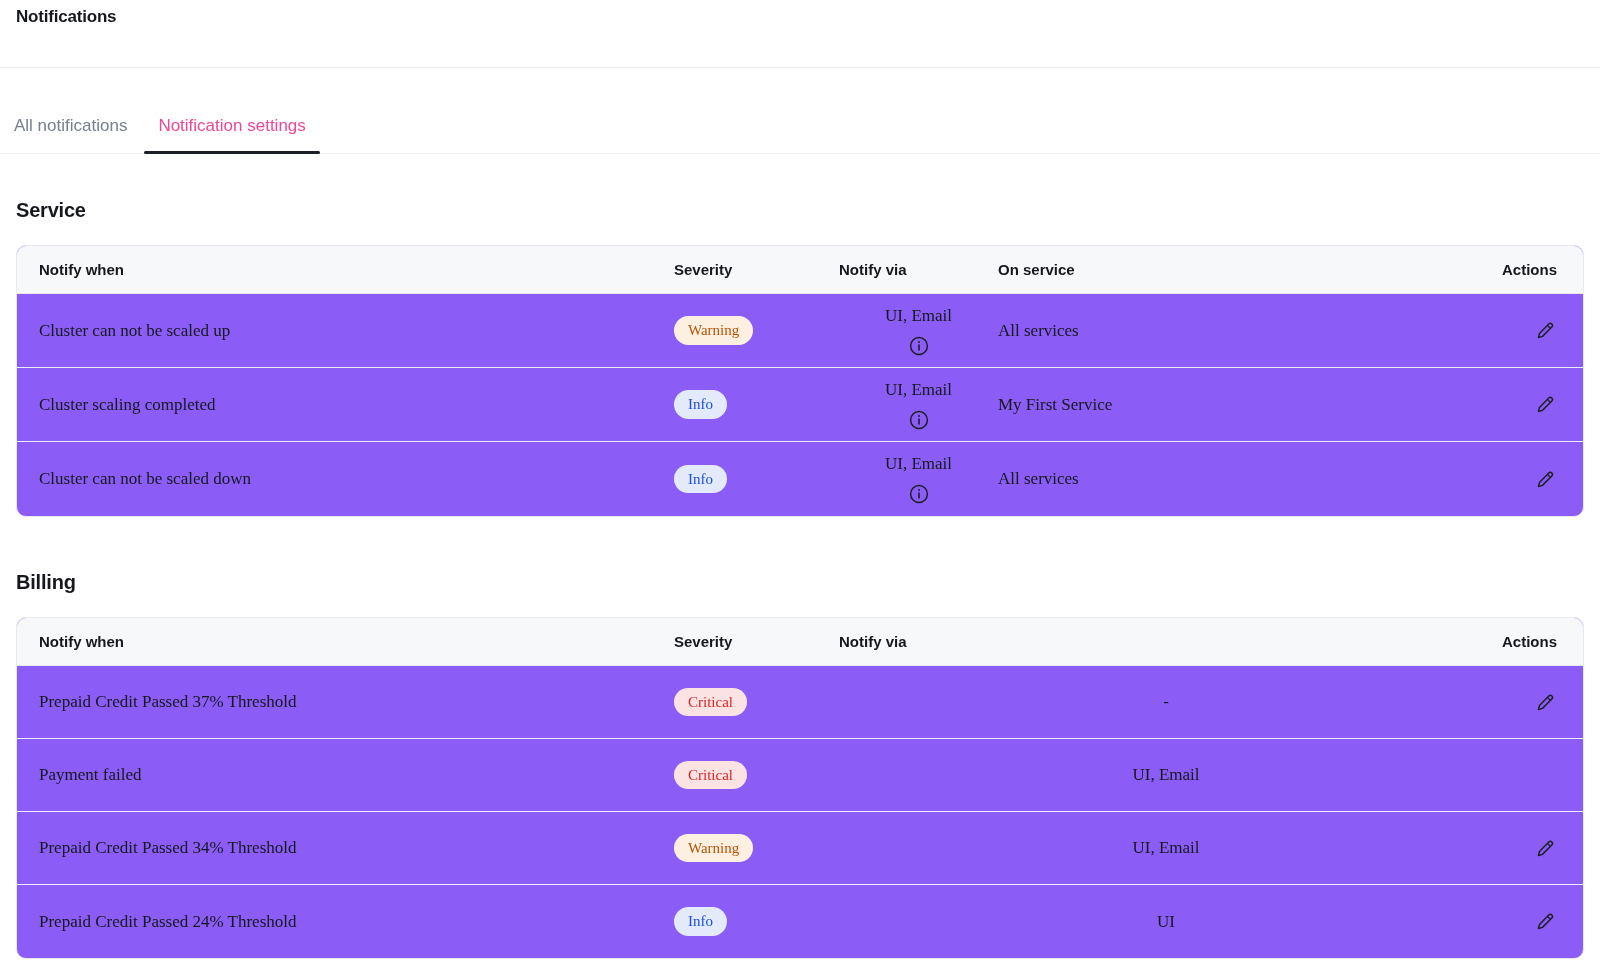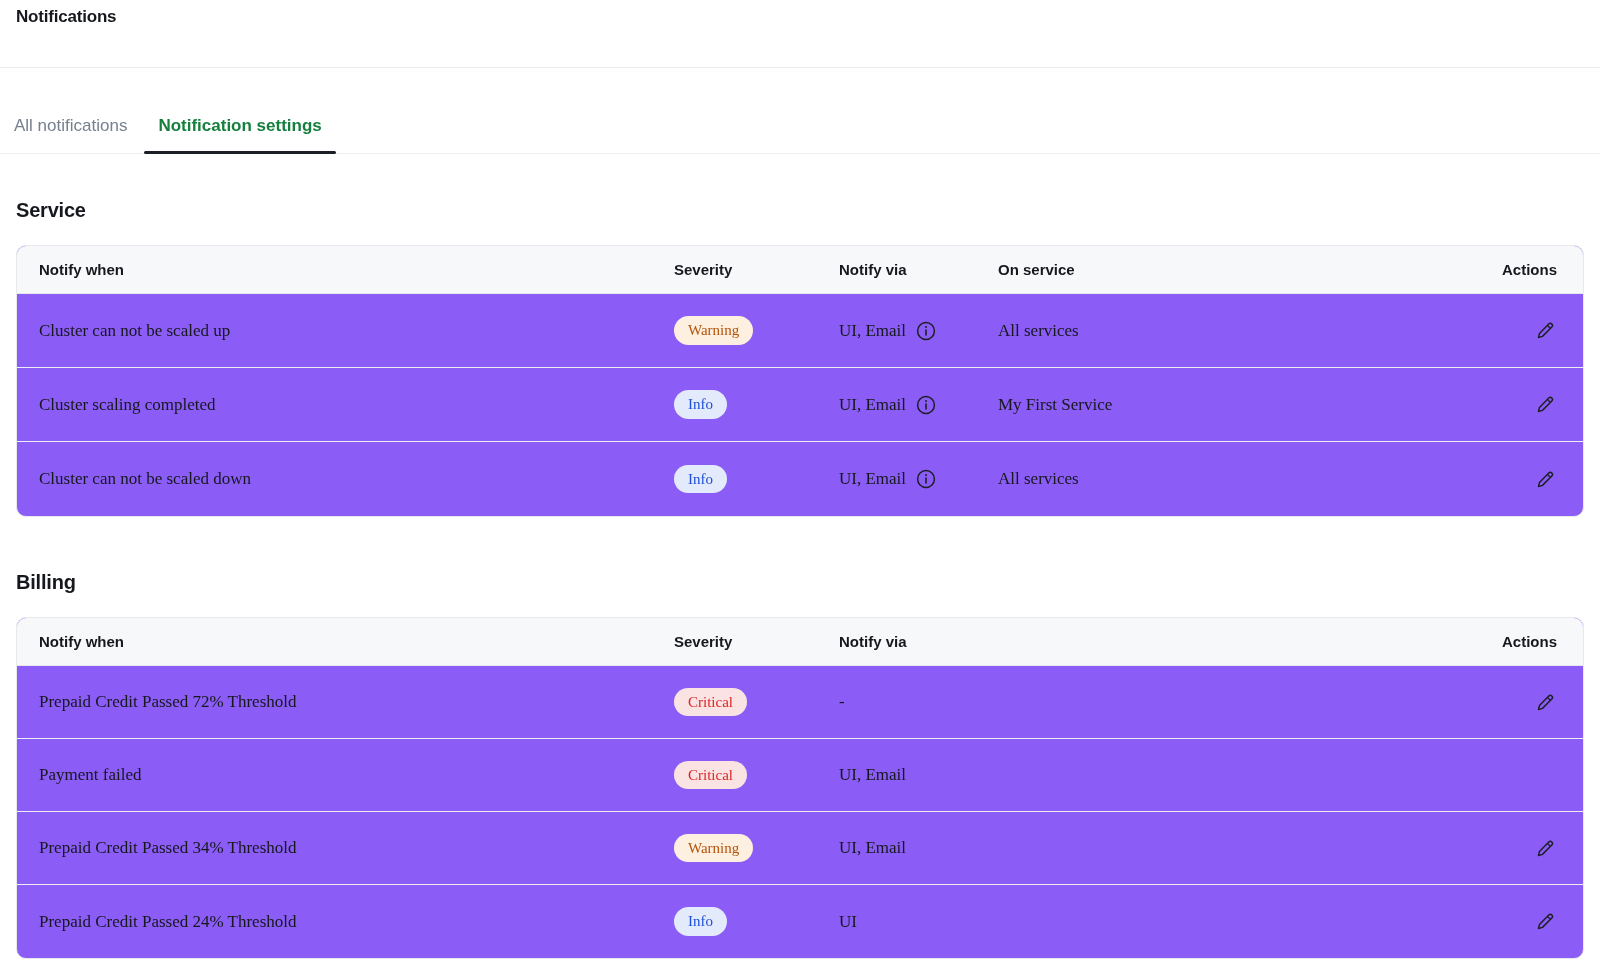--- a/index.html
+++ b/index.html
@@ -32,21 +32,21 @@
     gap: 3px;
   }
   .tab {
     font-size: 17px;
     color: #76808f;
     padding: 13px 14px 17px;
     position: relative;
     cursor: pointer;
     white-space: nowrap;
   }
-  .tab.active { color: #15803d; font-weight: 700; }
+  .tab.active { color: #ec4899; font-weight: 400; }
   .tab.active::after {
     content: "";
     position: absolute;
     left: 0; right: 0; bottom: -1px;
     height: 3px;
     background: #1b1e24;
     border-radius: 2px;
   }
 
   
@@ -84,21 +84,21 @@
   .th:last-child { text-align: right; }
   .tr {
     height: 74px;
     border-bottom: 1px solid #eceef1;
     font-size: 17px;
   }
   .cols-4 .tr { height: 73px; }
   .tr:last-child { border-bottom: none; }
 
   .cell { display: flex; align-items: center; font-family: Liberation Serif, serif; }
-  .cell-notify-via { gap: 10px; }
+  .cell-notify-via { gap: 10px; flex-direction: column; }
   .cell-actions { justify-content: flex-end; }
 
   .badge {
     display: inline-flex;
     align-items: center;
     padding: 6px 14px;
     border-radius: 999px;
     font-size: 15px;
     font-weight: 500;
     line-height: 1.1;
@@ -235,21 +235,21 @@
     <div class="table cols-4">
       <div class="thead">
           <div class="th">Notify when</div>
           <div class="th">Severity</div>
           <div class="th">Notify via</div>
           <div class="th">Actions</div>
         </div>
       <div class="tbody">
           <div class="tr">
             <div class="cell ">
-              <span>Prepaid Credit Passed 72% Threshold</span>
+              <span>Prepaid Credit Passed 37% Threshold</span>
             </div>
             <div class="cell ">
               <span class="badge" style="background: rgb(251, 227, 227); color: rgb(217, 38, 38);">Critical</span>
             </div>
             <div class="cell cell-notify-via">
               <span>-</span>
             </div>
             <div class="cell cell-actions">
               <button class="icon-btn">
                 <svg width="21" height="21" viewBox="0 0 20 20">

